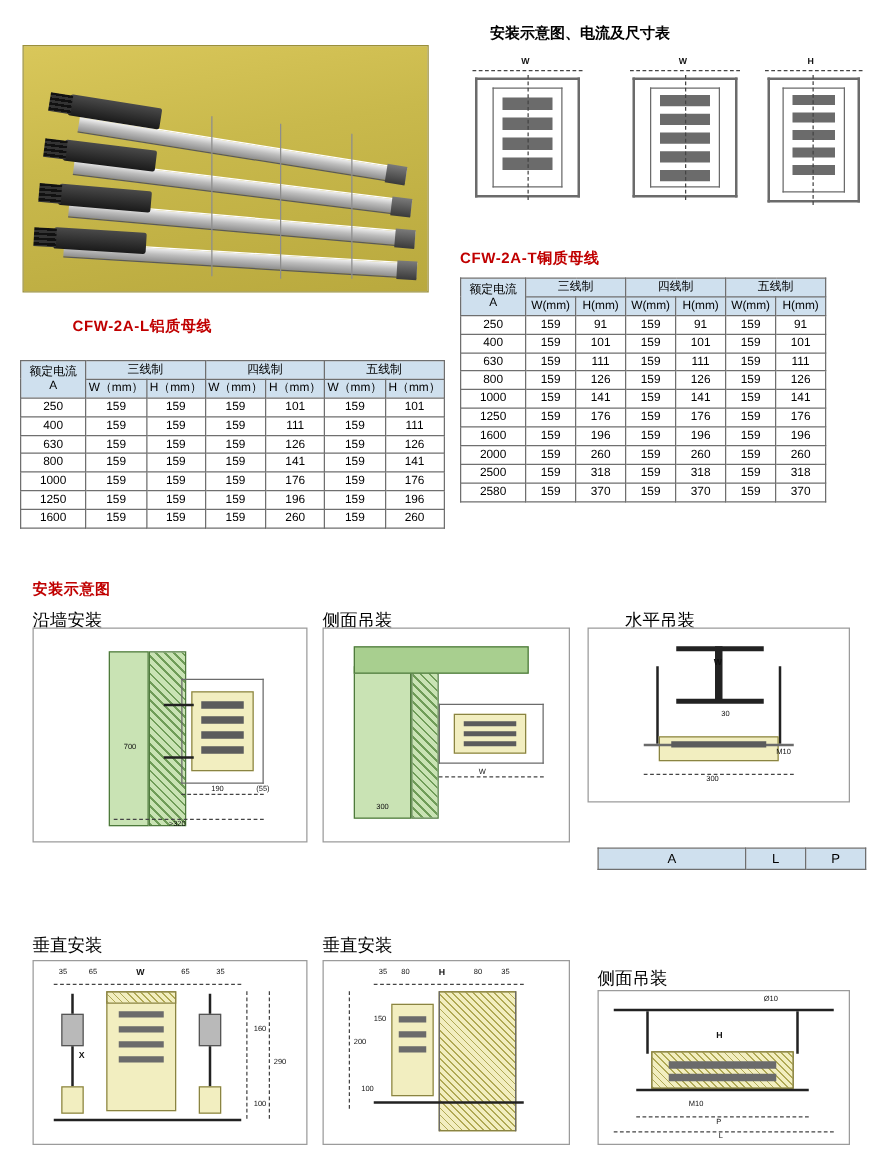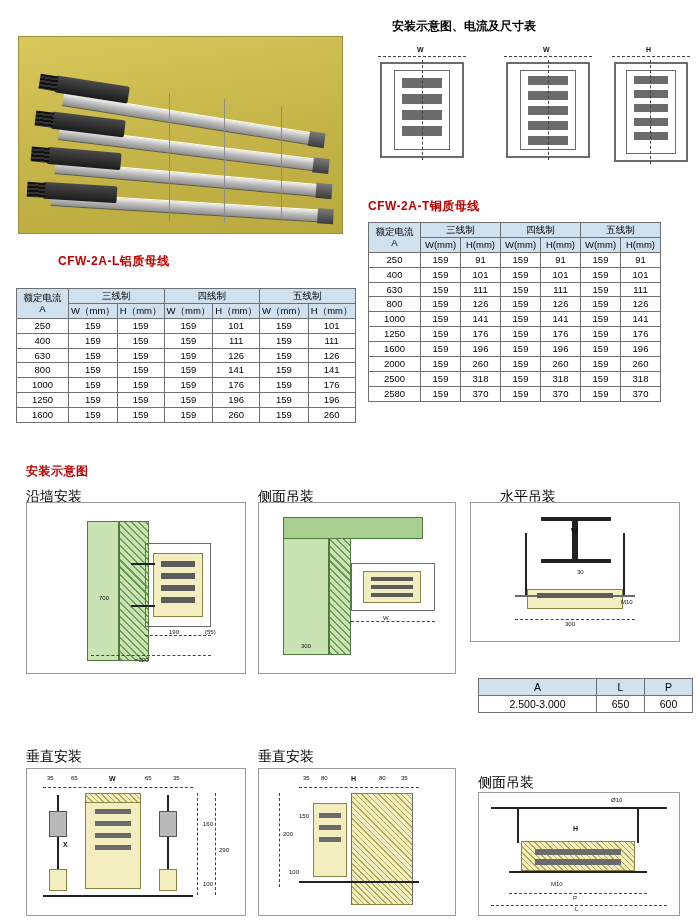--- a/index.html
+++ b/index.html
@@ -506,25 +506,20 @@
   <div class="abs" style="left:478px; top:678px;">
     <table class="lp">
       <thead>
         <tr>
           <th style="width:118px;">A</th>
           <th style="width:48px;">L</th>
           <th style="width:48px;">P</th>
         </tr>
       </thead>
       <tbody>
-        <tr>
-          <td>2.500-3.000</td>
-          <td>650</td>
-          <td>600</td>
-        </tr>
       </tbody>
     </table>
   </div>
 
   <div class="sec-title" style="left:26px; top:748px;">垂直安装</div>
 
   <div class="inst-frame" style="left:26px; top:768px; width:220px; height:148px;">
 
     <div class="tiny" style="left:20px; top:6px;">35</div>
     <div class="tiny" style="left:44px; top:6px;">65</div>

